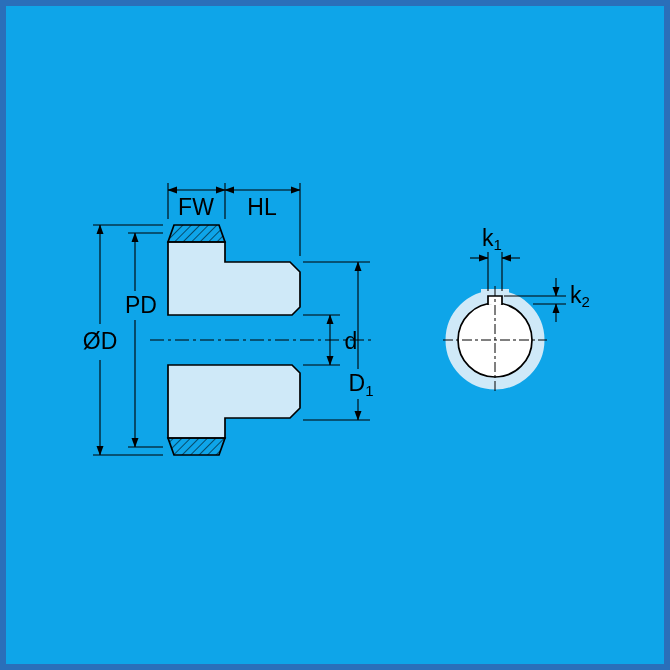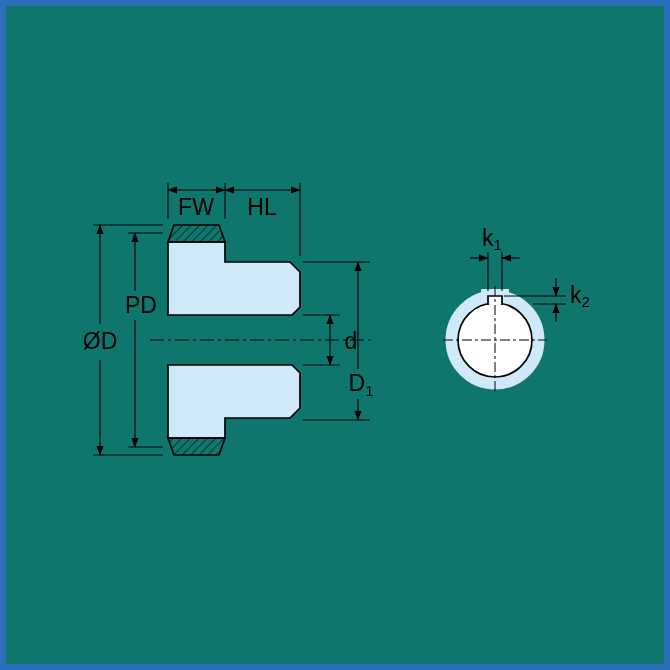--- a/index.html
+++ b/index.html
@@ -1,16 +1,16 @@
 <!DOCTYPE html>
 <html><head>
 <meta charset="utf-8">
 <style>
   html,body{margin:0;padding:0;background:#ffffff;}
-  .page{width:670px;height:670px;position:relative;background:#0f766e;}
+  .page{width:670px;height:670px;position:relative;background:#0ea5e9;}
   svg{display:block;}
   .lbl{font-family:"Liberation Sans","DejaVu Sans",sans-serif;font-size:23px;fill:#000;}
   .sub{font-size:15px;}
   .out{stroke:#000;stroke-width:1.7;}
   .dim{stroke:#000;stroke-width:1.1;fill:none;}
   .ext{stroke:#000;stroke-width:1.1;fill:none;}
   .cl{stroke:#000;stroke-width:1;fill:none;stroke-dasharray:14 4 3 4;}
   .cl2{stroke:#000;stroke-width:1;fill:none;stroke-dasharray:10 3 3 3;}
 </style>
 </head>

